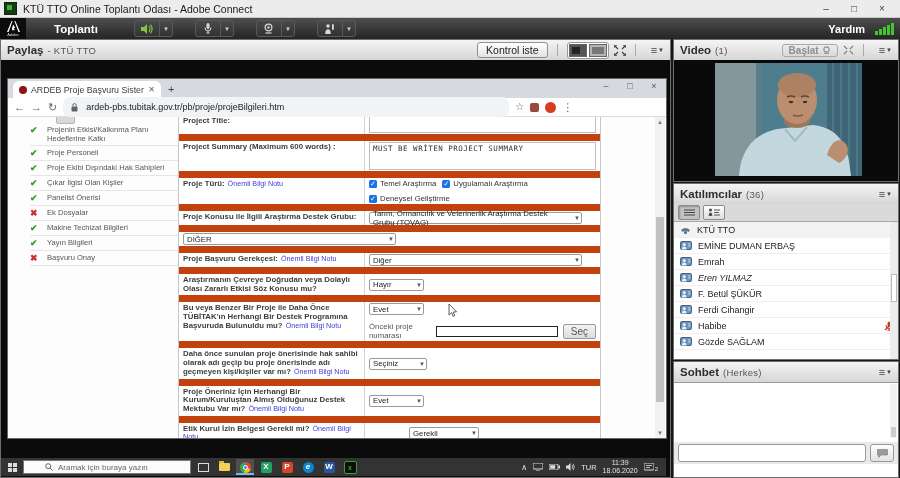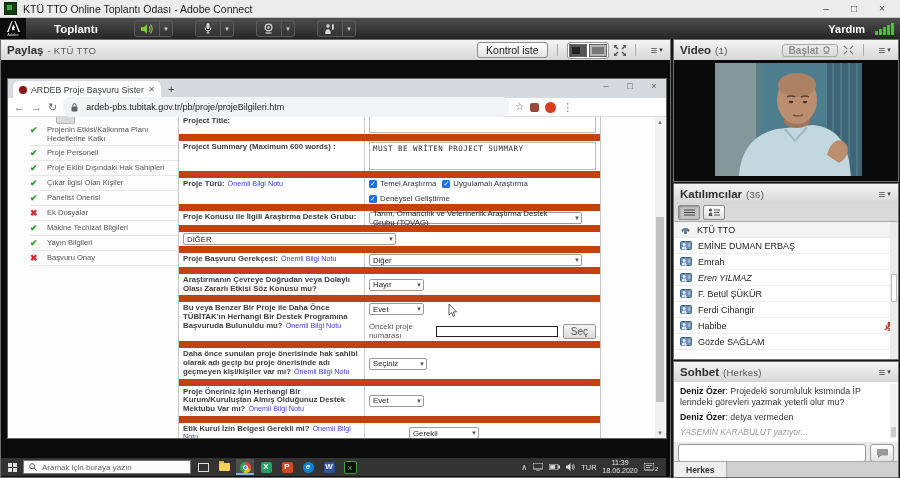--- a/index.html
+++ b/index.html
@@ -119,21 +119,21 @@
   .pgscroll .sarr.dn{position:absolute;bottom:0;width:100%;}
   
   .cursor{position:absolute;left:440px;top:225px;z-index:50;}
   
   .taskbar{position:absolute;left:0;top:398px;width:665px;height:18px;background:#333333;
            display:flex;align-items:center;}
   .tb-start{width:22px;display:flex;justify-content:center;}
   .winlogo{display:grid;grid-template-columns:4px 4px;grid-gap:1px;}
   .winlogo i{width:4px;height:4px;background:#dedede;display:block;}
   .tb-search{width:168px;height:14px;background:#fbfbfb;border:1px solid #777;display:flex;
-             align-items:center;gap:5px;padding:0 5px;box-sizing:border-box;}
+             align-items:center;gap:5px;padding:0 21px;box-sizing:border-box;}
   .tb-search span{font-size:8px;color:#666;}
   .tb-ic{width:18px;height:16px;display:flex;align-items:center;justify-content:center;margin-left:3px;
          box-sizing:border-box;}
   .tb-ic.active{background:#4f4f4f;box-shadow:inset 0 -2px 0 #76b9ed;}
   .ic-task-view i{width:9px;height:7px;border:1px solid #ddd;display:block;}
   .ic-explorer i{width:11px;height:8px;background:#f6cf57;border-radius:1px;display:block;position:relative;}
   .ic-explorer i:before{content:"";position:absolute;left:0;top:-2px;width:5px;height:2px;background:#e3b93d;}
   .ic-chrome i{width:11px;height:11px;border-radius:50%;display:block;
      background:conic-gradient(#ea4335 0 30%,#fbbc05 30% 55%,#34a853 55% 100%);position:relative;}
   .ic-chrome i:before{content:"";position:absolute;left:3px;top:3px;width:5px;height:5px;border-radius:50%;
@@ -725,35 +725,25 @@
     <div class="phead">
       <span>Sohbet</span>
       <span class="psub">(Herkes)</span>
       <span style="margin-left:auto;display:flex;align-items:center;">
         <span class="pmenu">
             <b>≡</b>
             <s>▼</s>
           </span>
       </span>
     </div>
-    <div class="cbody">
-      <div id="chatMsgs">
-          <div class="cmsg"><b>Deniz Özer</b><span>: Projedeki sorumluluk ksımında İP lerindeki görevleri yazmak yeterli olur mu?</span></div>
-          <div class="cmsg"><b>Deniz Özer</b><span>: detya vermeden</span></div>
-        </div>
-      <div class="ctyping">YASEMİN KARABULUT yazıyor...</div>
-    </div>
     <div class="cscroll">
         <i></i>
       </div>
     <div class="cinputrow">
       <span class="cinput"></span>
       <span class="csend">
         <svg width="11" height="9" viewBox="0 0 11 9">
             <path d="M.5 .5 H10.5 V6 H4 L1.5 8.5 V6 H.5 Z" fill="#9a9a9a" stroke="#777" stroke-width=".6"></path>
           </svg>
       </span>
     </div>
-    <div class="ctabs">
-      <span class="ctab">Herkes</span>
-    </div>
   </div>
 </div>
 
 </body></html>

